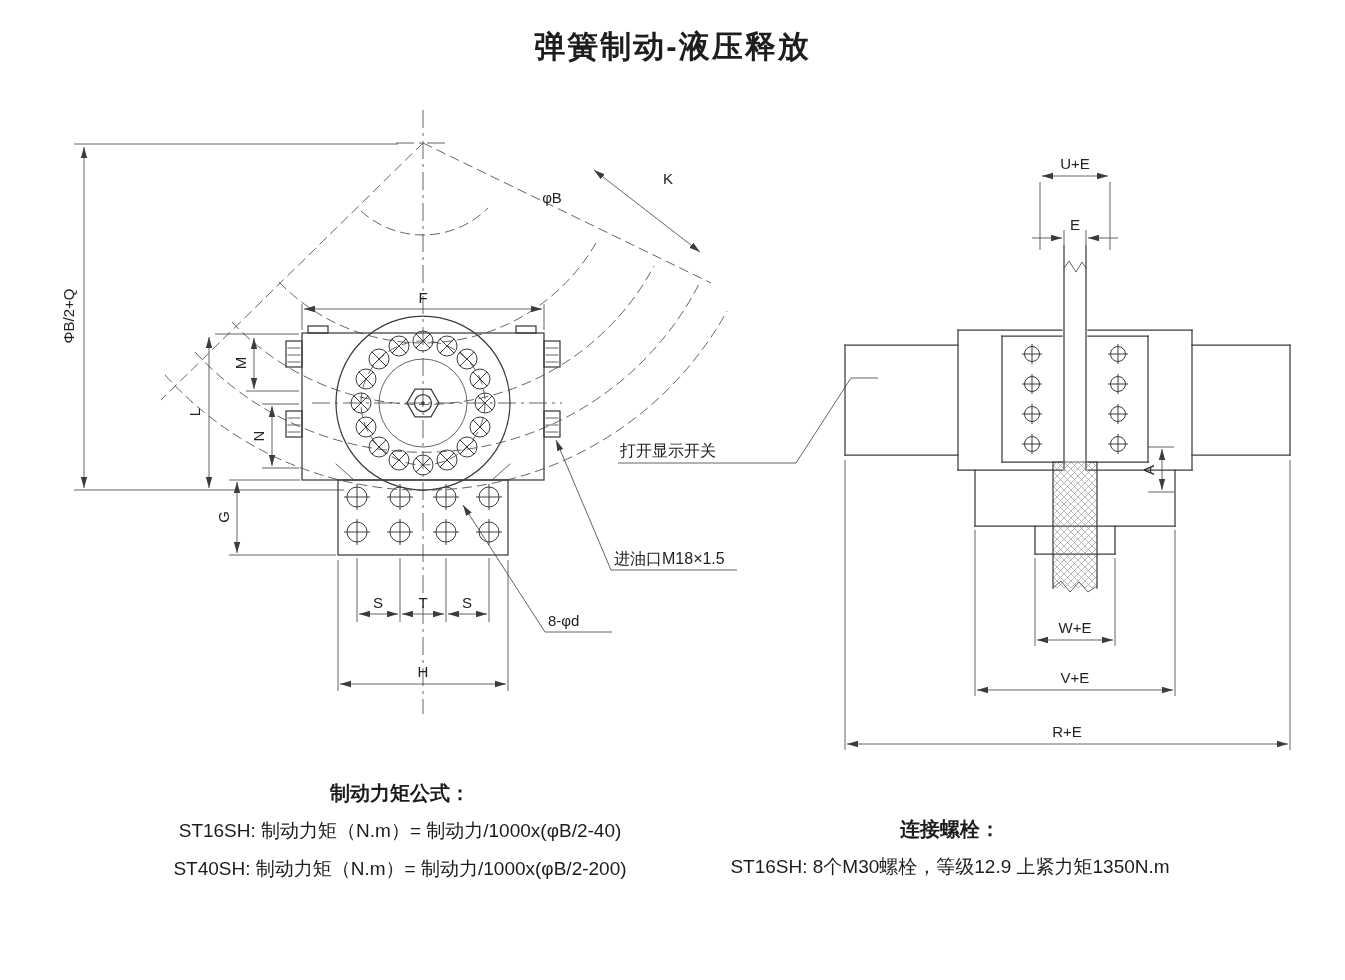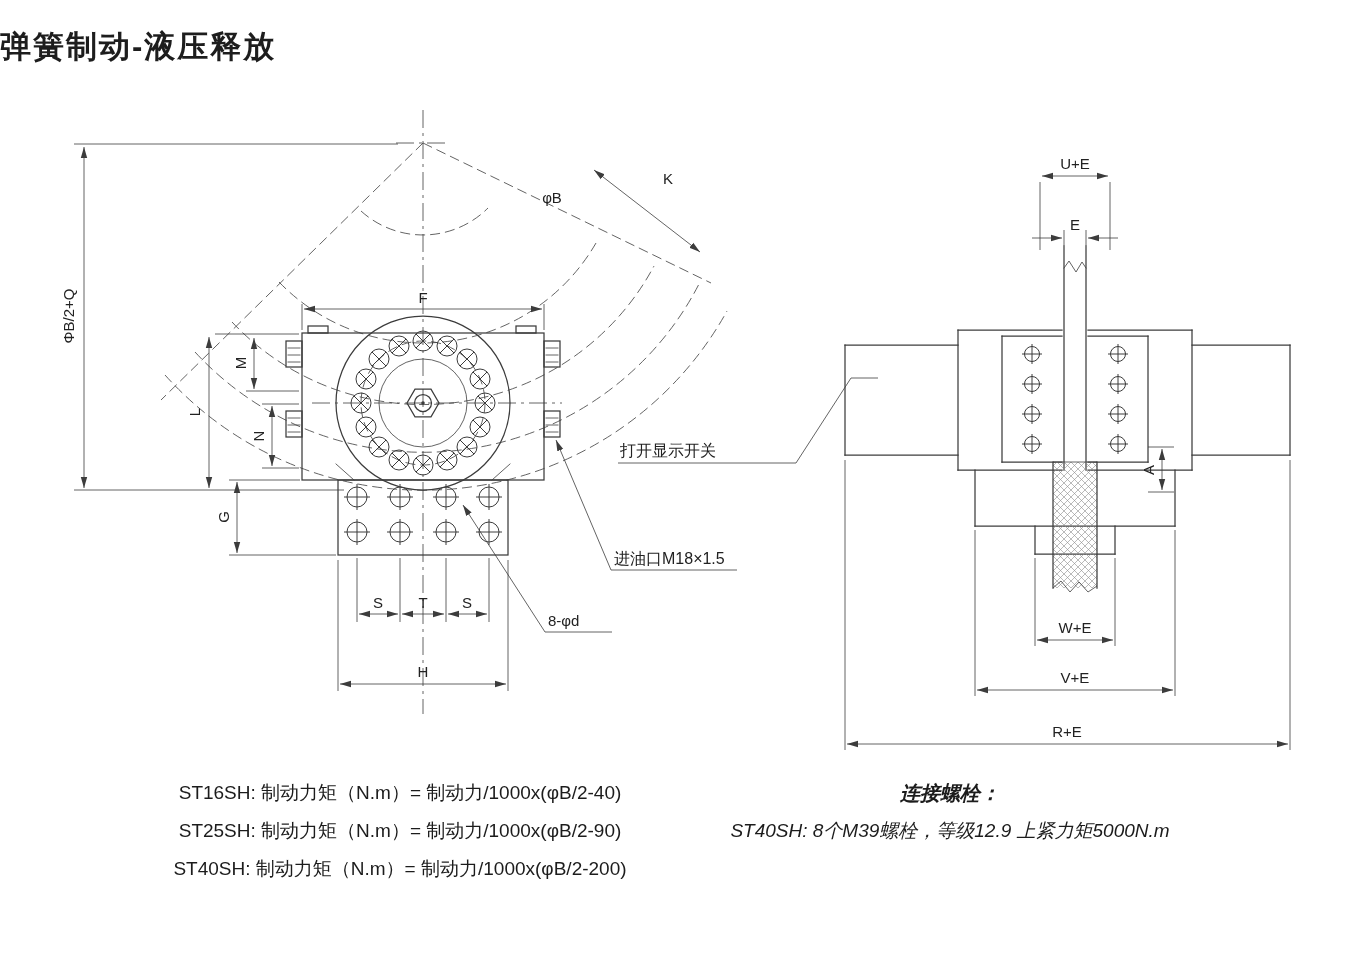--- a/index.html
+++ b/index.html
@@ -1,30 +1,30 @@
 <!DOCTYPE html>
 <html><head>
 <meta charset="utf-8">
 <style>
   html,body{margin:0;padding:0;background:#fff;}
   .page{position:relative;width:1345px;height:980px;background:#ffffff;font-family:"Liberation Sans",sans-serif;overflow:hidden;}
-  .title{position:absolute;top:26px;left:0;width:1345px;margin:0;font-size:31px;font-weight:bold;color:#1d1d1d;letter-spacing:2px;}
+  .title{position:absolute;top:26px;left:0;width:1345px;margin:0;text-align:center;font-size:31px;font-weight:bold;color:#1d1d1d;letter-spacing:2px;}
   svg.draw{position:absolute;left:0;top:0;}
   .s{stroke:#3c3c3c;stroke-width:1.25;fill:none;stroke-linecap:square;}
   .t{stroke:#3c3c3c;stroke-width:0.8;fill:none;}
   .d{stroke-dasharray:10 5;}
   .c{stroke-dasharray:18 5 3 5;}
   .dim{stroke:#3c3c3c;stroke-width:0.8;fill:none;}
   .lbl{font-family:"Liberation Sans",sans-serif;font-size:15px;fill:#222;}
   .lblc{font-family:"Liberation Sans",sans-serif;font-size:16px;fill:#222;}
   .notes{position:absolute;text-align:center;color:#1c1c1c;}
   .notes-heading{font-size:20px;font-weight:bold;line-height:1.05;margin-bottom:17px;}
   .note-row{font-size:19px;line-height:1.05;margin-bottom:18px;white-space:nowrap;}
   .notes-left{left:70px;top:783px;width:660px;}
-  .notes-right{left:660px;top:783px;width:580px;font-style:italic;}
+  .notes-right{left:660px;top:819px;width:580px;}
 </style>
 </head>
 <body>
 
 <div class="page">
 
   <h1 class="title">弹簧制动-液压释放</h1>
 
   <svg class="draw" width="1345" height="980" viewBox="0 0 1345 980">
     <defs>
@@ -269,23 +269,23 @@
       <text class="lbl" x="1067" y="737" text-anchor="middle">R+E</text>
 
       <g>
         <polyline points="618,463 796,463 851,378 878,378" class="t"></polyline>
         <text class="lblc" x="620" y="456">打开显示开关</text>
       </g>
     </g>
   </svg>
 
   <div class="notes notes-left">
+    <div class="notes-heading">制动力矩公式：</div>
     <div class="note-row">ST16SH: 制动力矩（N.m）= 制动力/1000x(φB/2-40)</div>
-    <div class="note-row">ST25SH: 制动力矩（N.m）= 制动力/1000x(φB/2-90)</div>
     <div class="note-row">ST40SH: 制动力矩（N.m）= 制动力/1000x(φB/2-200)</div>
   </div>
 
   <div class="notes notes-right">
     <div class="notes-heading">连接螺栓：</div>
-    <div class="note-row">ST40SH: 8个M39螺栓，等级12.9 上紧力矩5000N.m</div>
+    <div class="note-row">ST16SH: 8个M30螺栓，等级12.9 上紧力矩1350N.m</div>
   </div>
 
 </div>
 
 </body></html>

